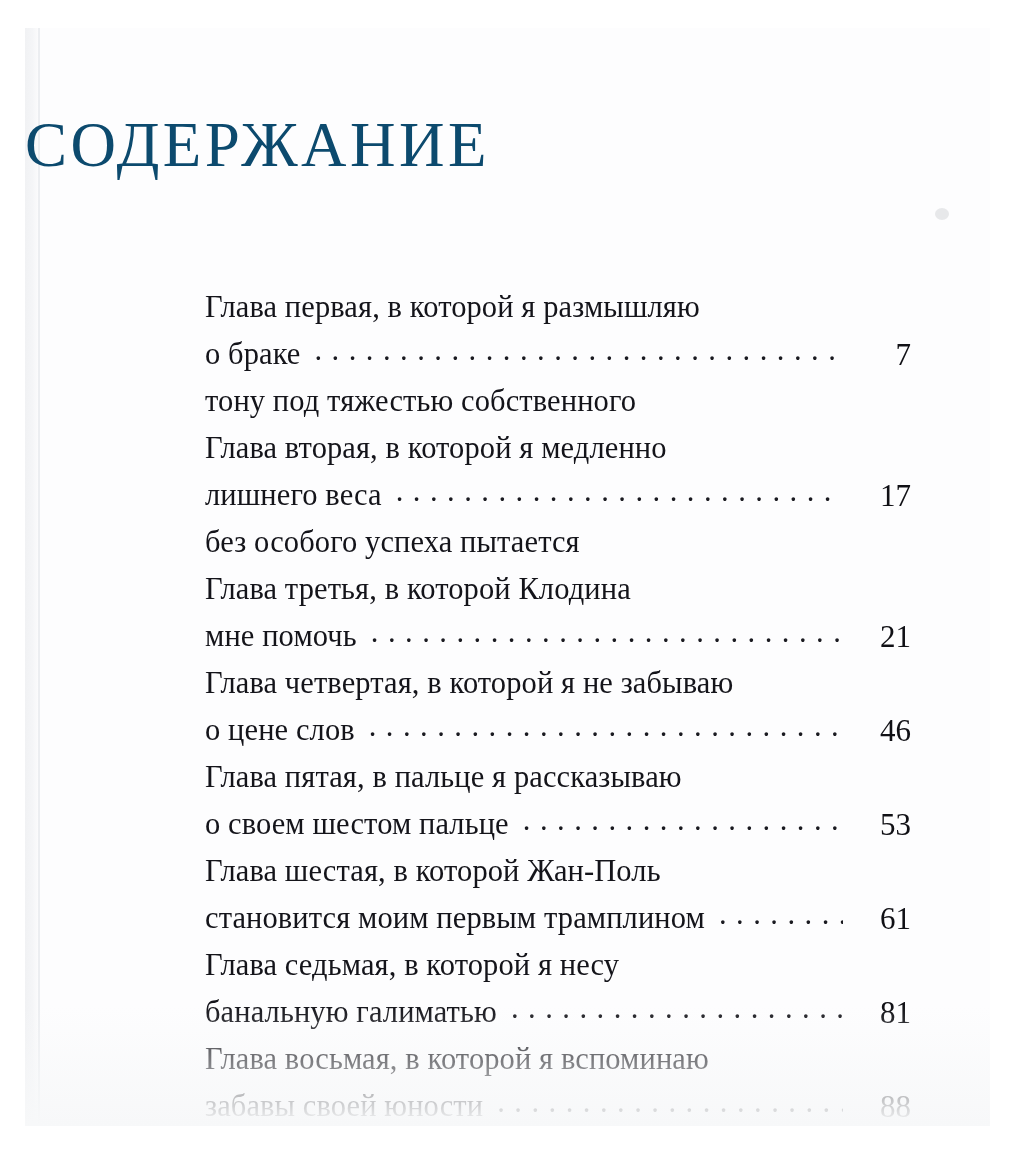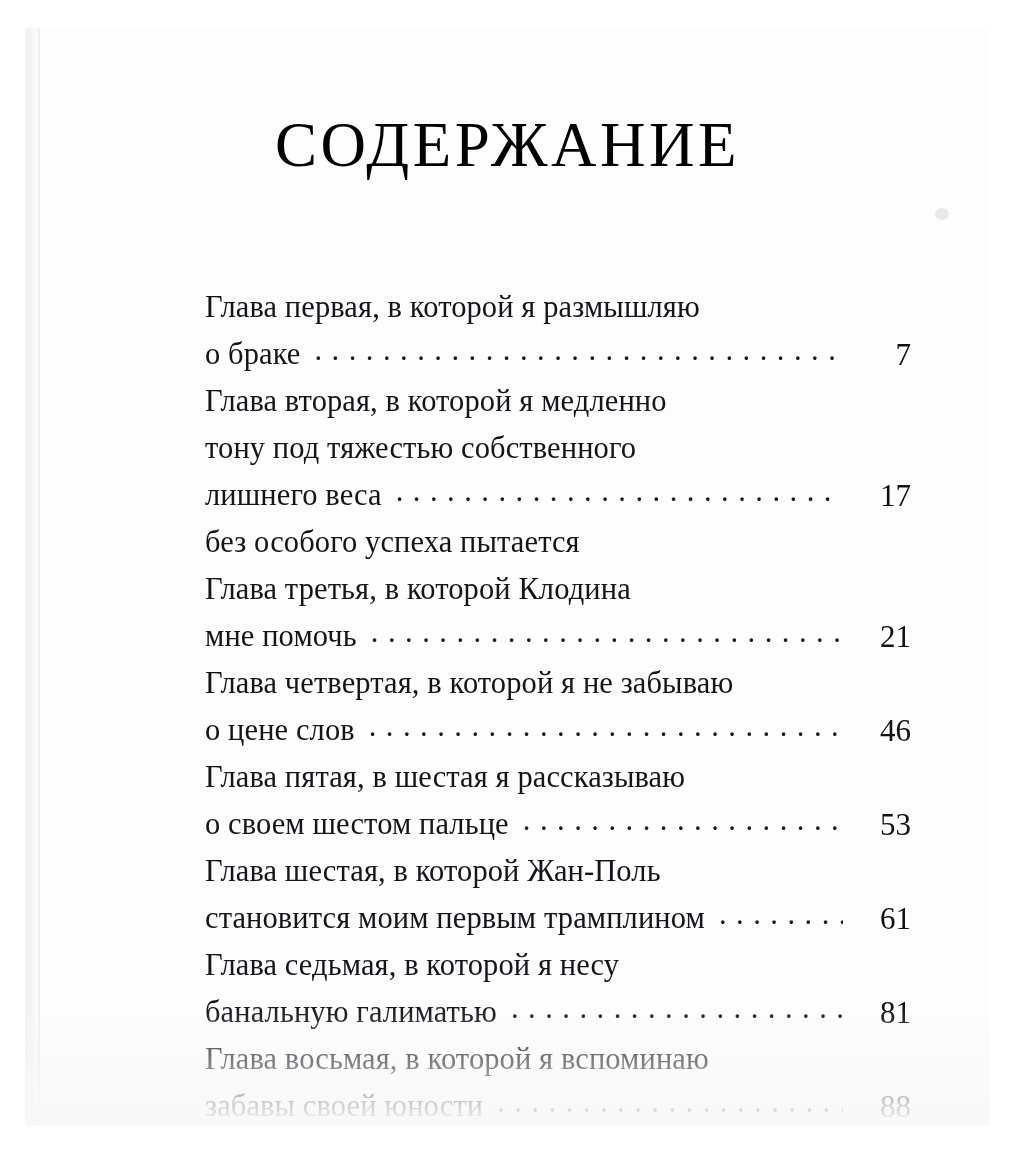--- a/index.html
+++ b/index.html
@@ -60,25 +60,24 @@
     background: linear-gradient(to bottom, rgba(255,255,255,0) 0%, #f7f8f9 100%);
     pointer-events: none;
   }
 
   
   .toc-title {
     position: absolute;
     left: 0;
     top: 86px;
     width: 965px;
-    text-align: center;
     font-size: 63px;
     line-height: 1;
     letter-spacing: 3.5px;
-    color: #000000;
+    color: #0c4a6e;
     font-weight: normal;
     white-space: nowrap;
   }
 
   
   .toc-list {
     position: absolute;
     left: 180px;
     top: 262px;
     width: 706px;
@@ -175,25 +174,25 @@
             <span class="line-text">Глава первая, в которой я размышляю</span>
           </div>
           <div class="toc-line with-leader">
             <span class="line-text">о браке</span>
             <span class="leader"></span>
             <span class="page-num">7</span>
           </div>
         </div>
         <div class="toc-entry">
           <div class="toc-line">
+            <span class="line-text">тону под тяжестью собственного</span>
+          </div>
+          <div class="toc-line">
             <span class="line-text">Глава вторая, в которой я медленно</span>
           </div>
-          <div class="toc-line">
-            <span class="line-text">тону под тяжестью собственного</span>
-          </div>
           <div class="toc-line with-leader">
             <span class="line-text">лишнего веса</span>
             <span class="leader"></span>
             <span class="page-num">17</span>
           </div>
         </div>
         <div class="toc-entry">
           <div class="toc-line">
             <span class="line-text">без особого успеха пытается</span>
           </div>
@@ -211,21 +210,21 @@
             <span class="line-text">Глава четвертая, в которой я не забываю</span>
           </div>
           <div class="toc-line with-leader">
             <span class="line-text">о цене слов</span>
             <span class="leader"></span>
             <span class="page-num">46</span>
           </div>
         </div>
         <div class="toc-entry">
           <div class="toc-line">
-            <span class="line-text">Глава пятая, в шестая я рассказываю</span>
+            <span class="line-text">Глава пятая, в пальце я рассказываю</span>
           </div>
           <div class="toc-line with-leader">
             <span class="line-text">о своем шестом пальце</span>
             <span class="leader"></span>
             <span class="page-num">53</span>
           </div>
         </div>
         <div class="toc-entry">
           <div class="toc-line">
             <span class="line-text">Глава шестая, в которой Жан-Поль</span>

